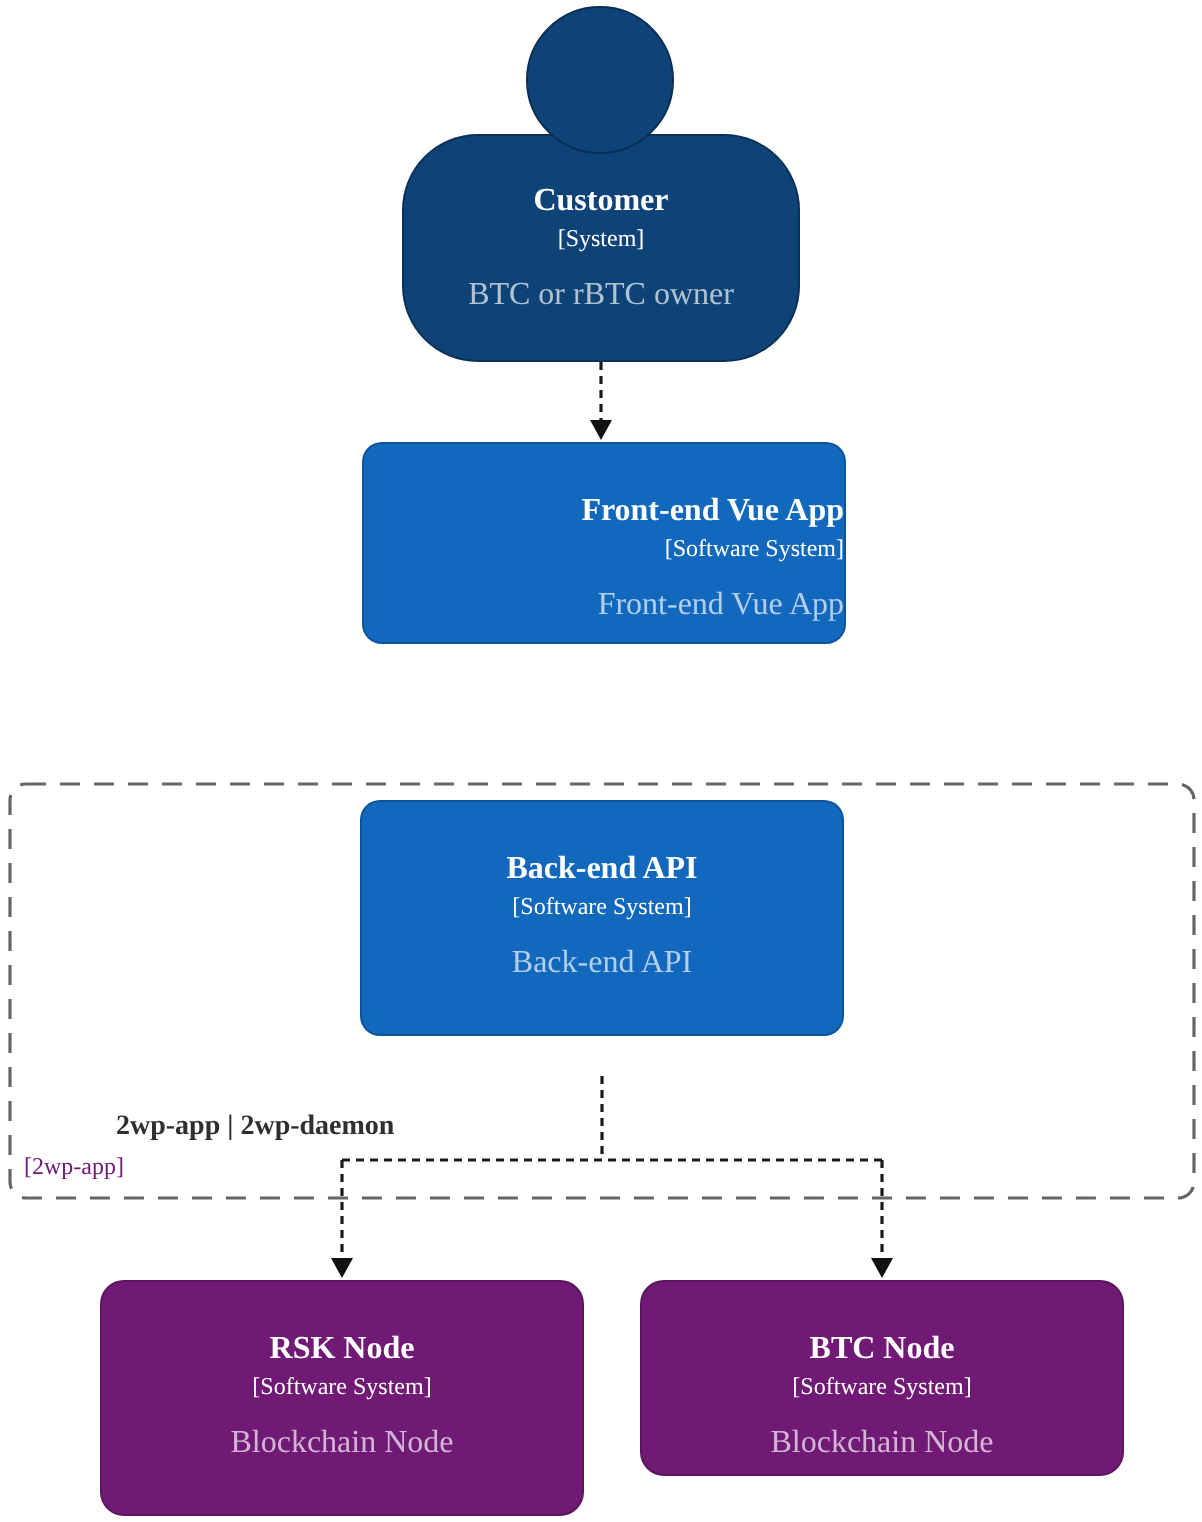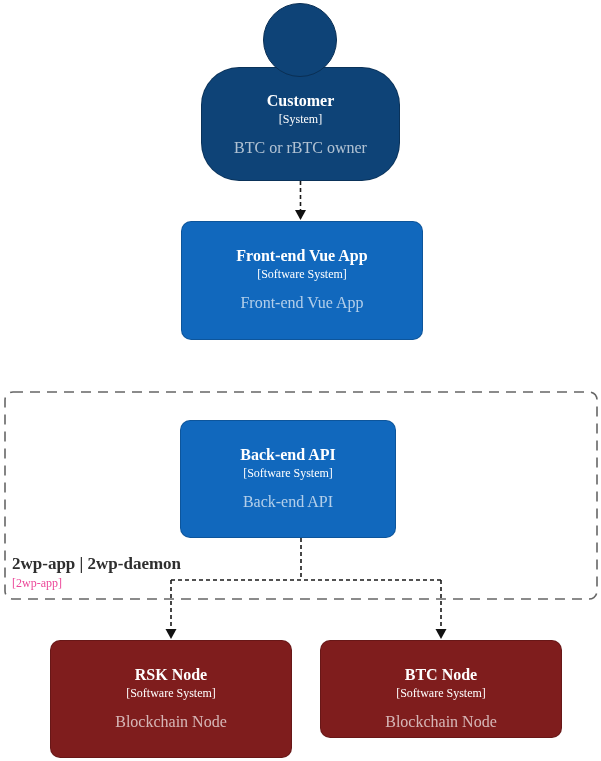--- a/index.html
+++ b/index.html
@@ -21,27 +21,27 @@
     box-sizing: border-box;
     text-align: center;
     color: #ffffff;
   }
   .box {
     border-radius: 10px;
     border: 1px solid rgba(0,0,0,0.18);
     padding-top: 25px;
   }
   .blue { background: #1168BD; }
-  .gray { background: #7f1d1d; }
+  .gray { background: #701a75; border-radius: 12px; }
   .n-title { font-size: 16px; font-weight: bold; line-height: 18px; }
   .n-meta  { font-size: 12px; line-height: 15px; margin-top: 2px; }
   .n-desc  { font-size: 16px; line-height: 15px; margin-top: 13px; color: rgba(255,255,255,0.68); }
 
-  .node-frontend { left: 181px; top: 221px; width: 242px; height: 119px; }
-  .node-backend  { left: 180px; top: 420px; width: 216px; height: 118px; }
+  .node-frontend { left: 181px; top: 221px; width: 242px; height: 101px; text-align: right; }
+  .node-backend  { left: 180px; top: 400px; width: 242px; height: 118px; }
   .node-rsk      { left:  50px; top: 640px; width: 242px; height: 118px; }
   .node-btc      { left: 320px; top: 640px; width: 242px; height: 98px; }
 
   .person-body {
     position: absolute;
     left: 201px; top: 67px;
     width: 199px; height: 114px;
     background: #0E4377;
     border: 1px solid rgba(0,0,0,0.25);
     border-radius: 38px;
@@ -58,22 +58,22 @@
     background: #0E4377;
     border: 1.5px solid #0A2F54;
     box-sizing: border-box;
   }
   .boundary-label {
     position: absolute;
     left: 12px; top: 554px;
     color: #2F2F2F;
     text-align: left;
   }
-  .boundary-title { font-size: 17px; font-weight: bold; line-height: 20px; }
-  .boundary-meta  { font-size: 12px; color: #ec4899; line-height: 14px; margin-top: 2px; }
+  .boundary-title { font-size: 14px; font-weight: bold; line-height: 20px; margin-left: 46px; }
+  .boundary-meta  { font-size: 12px; color: #701a75; line-height: 14px; margin-top: 2px; }
 </style>
 </head>
 <body>
 
 <div class="canvas">
 
   <svg class="overlay" width="601" height="761" viewBox="0 0 601 761" xmlns="http://www.w3.org/2000/svg">
 
     <rect x="5" y="392" width="592" height="207" rx="8" ry="8" fill="none" stroke="#666666" stroke-width="1.6" stroke-dasharray="10 7"></rect>
 

